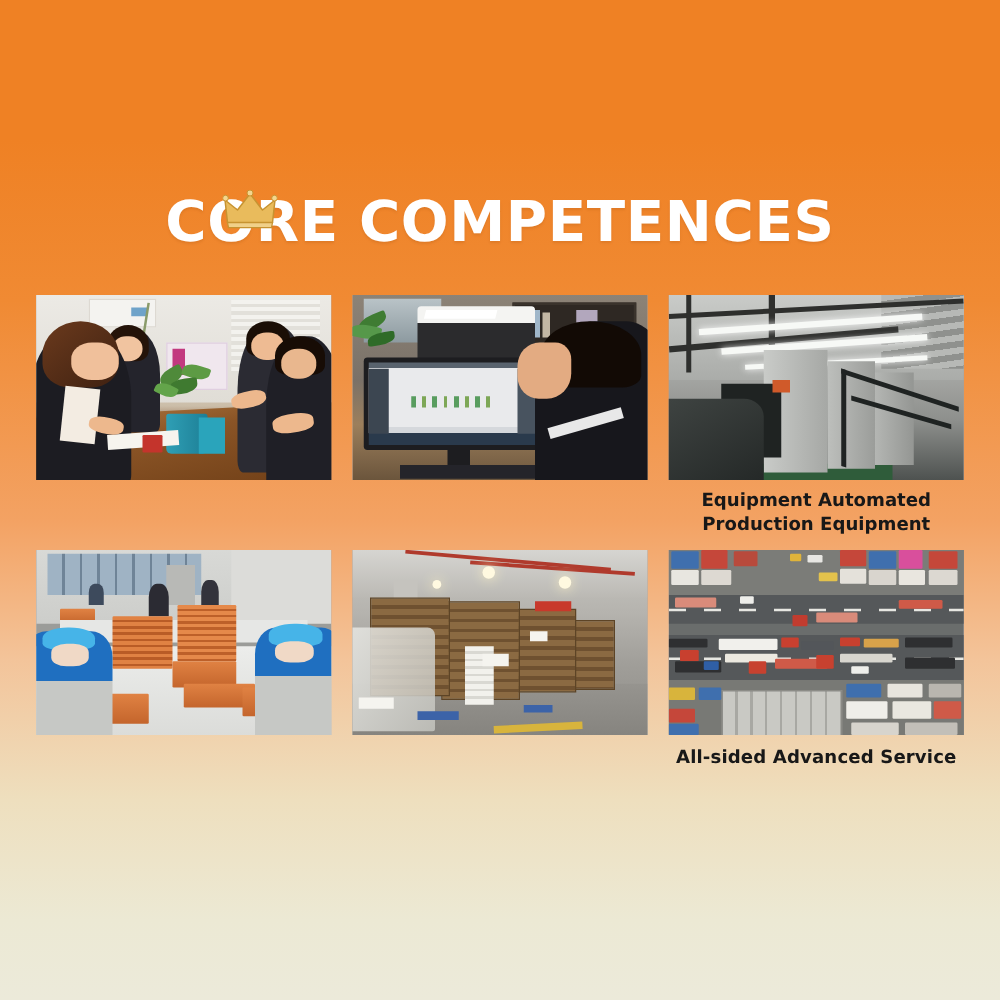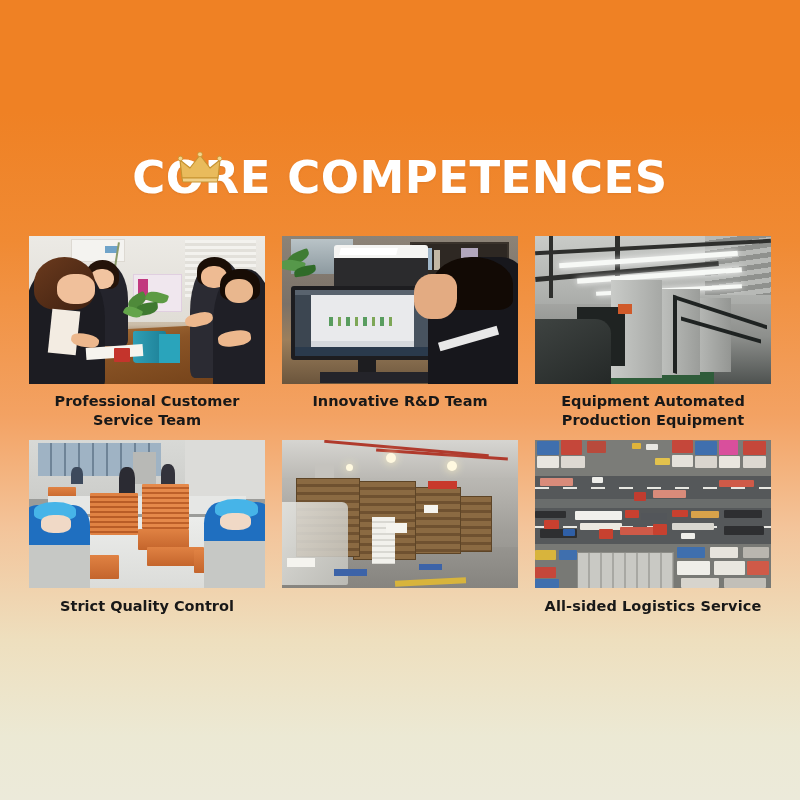--- a/index.html
+++ b/index.html
@@ -316,22 +316,20 @@
           </div>
           <div class="p1-vase"></div>
             <div class="p1-vase2"></div>
           <div class="p1-papers"></div>
             <div class="p1-red"></div>
           <div class="p1-arm p1-a1"></div>
             <div class="p1-arm p1-a2"></div>
             <div class="p1-arm p1-a3"></div>
         </div>
       </div>
-      <span class="caption">Professional Customer
-Service Team</span>
     </div>
 
     <div class="cell">
       <div class="photo">
         <div class="photo-inner">
           <div class="p2-bg"></div>
           <div class="p2-win"></div>
           <div class="p2-shelf">
             <span class="p2-bk p2-bk1"></span>
               <span class="p2-bk p2-bk2"></span>
@@ -352,21 +350,20 @@
             </div>
           </div>
           <div class="p2-monstand"></div>
             <div class="p2-kb"></div>
           <div class="p2-man"></div>
             <div class="p2-hair"></div>
             <div class="p2-face"></div>
             <div class="p2-collar"></div>
         </div>
       </div>
-      <span class="caption">Innovative R&amp;D Team</span>
     </div>
 
     <div class="cell">
       <div class="photo">
         <div class="photo-inner">
           <div class="p3-bg"></div>
             <div class="p3-ceil"></div>
             <div class="p3-duct"></div>
           <div class="p3-beam p3-b1"></div>
             <div class="p3-beam p3-b2"></div>
@@ -411,21 +408,20 @@
           <div class="p4-box p4-b5"></div>
             <div class="p4-box p4-b6"></div>
           <div class="p4-w1"></div>
             <div class="p4-w1cap"></div>
             <div class="p4-w1face"></div>
           <div class="p4-w2"></div>
             <div class="p4-w2cap"></div>
             <div class="p4-w2face"></div>
         </div>
       </div>
-      <span class="caption">Strict Quality Control</span>
     </div>
 
     <div class="cell row2">
       <div class="photo">
         <div class="photo-inner">
           <div class="p5-bg"></div>
             <div class="p5-ceil"></div>
           <div class="p5-red p5-r1"></div>
             <div class="p5-red p5-r2"></div>
           <div class="p5-lamp p5-lp1"></div>
@@ -510,17 +506,17 @@
           <div class="p6-ct" style="left:60%;top:72%;width:12%;height:8%;background:#3f6fae;"></div>
           <div class="p6-ct" style="left:74%;top:72%;width:12%;height:8%;background:#e7e4dd;"></div>
           <div class="p6-ct" style="left:88%;top:72%;width:11%;height:8%;background:#b9b6af;"></div>
           <div class="p6-ct" style="left:60%;top:82%;width:14%;height:9%;background:#efeee9;"></div>
           <div class="p6-ct" style="left:76%;top:82%;width:13%;height:9%;background:#e9e7e0;"></div>
           <div class="p6-ct" style="left:90%;top:82%;width:9%;height:9%;background:#cf5a48;"></div>
           <div class="p6-ct" style="left:62%;top:93%;width:16%;height:7%;background:#d7d4cd;"></div>
           <div class="p6-ct" style="left:80%;top:93%;width:18%;height:7%;background:#c2bfb8;"></div>
         </div>
       </div>
-      <span class="caption cap-narrow">All-sided Logistics Service</span>
+      <span class="caption cap-narrow">All-sided Advanced Service</span>
     </div>
 
   </div>
 </div>
 
 </body></html>

